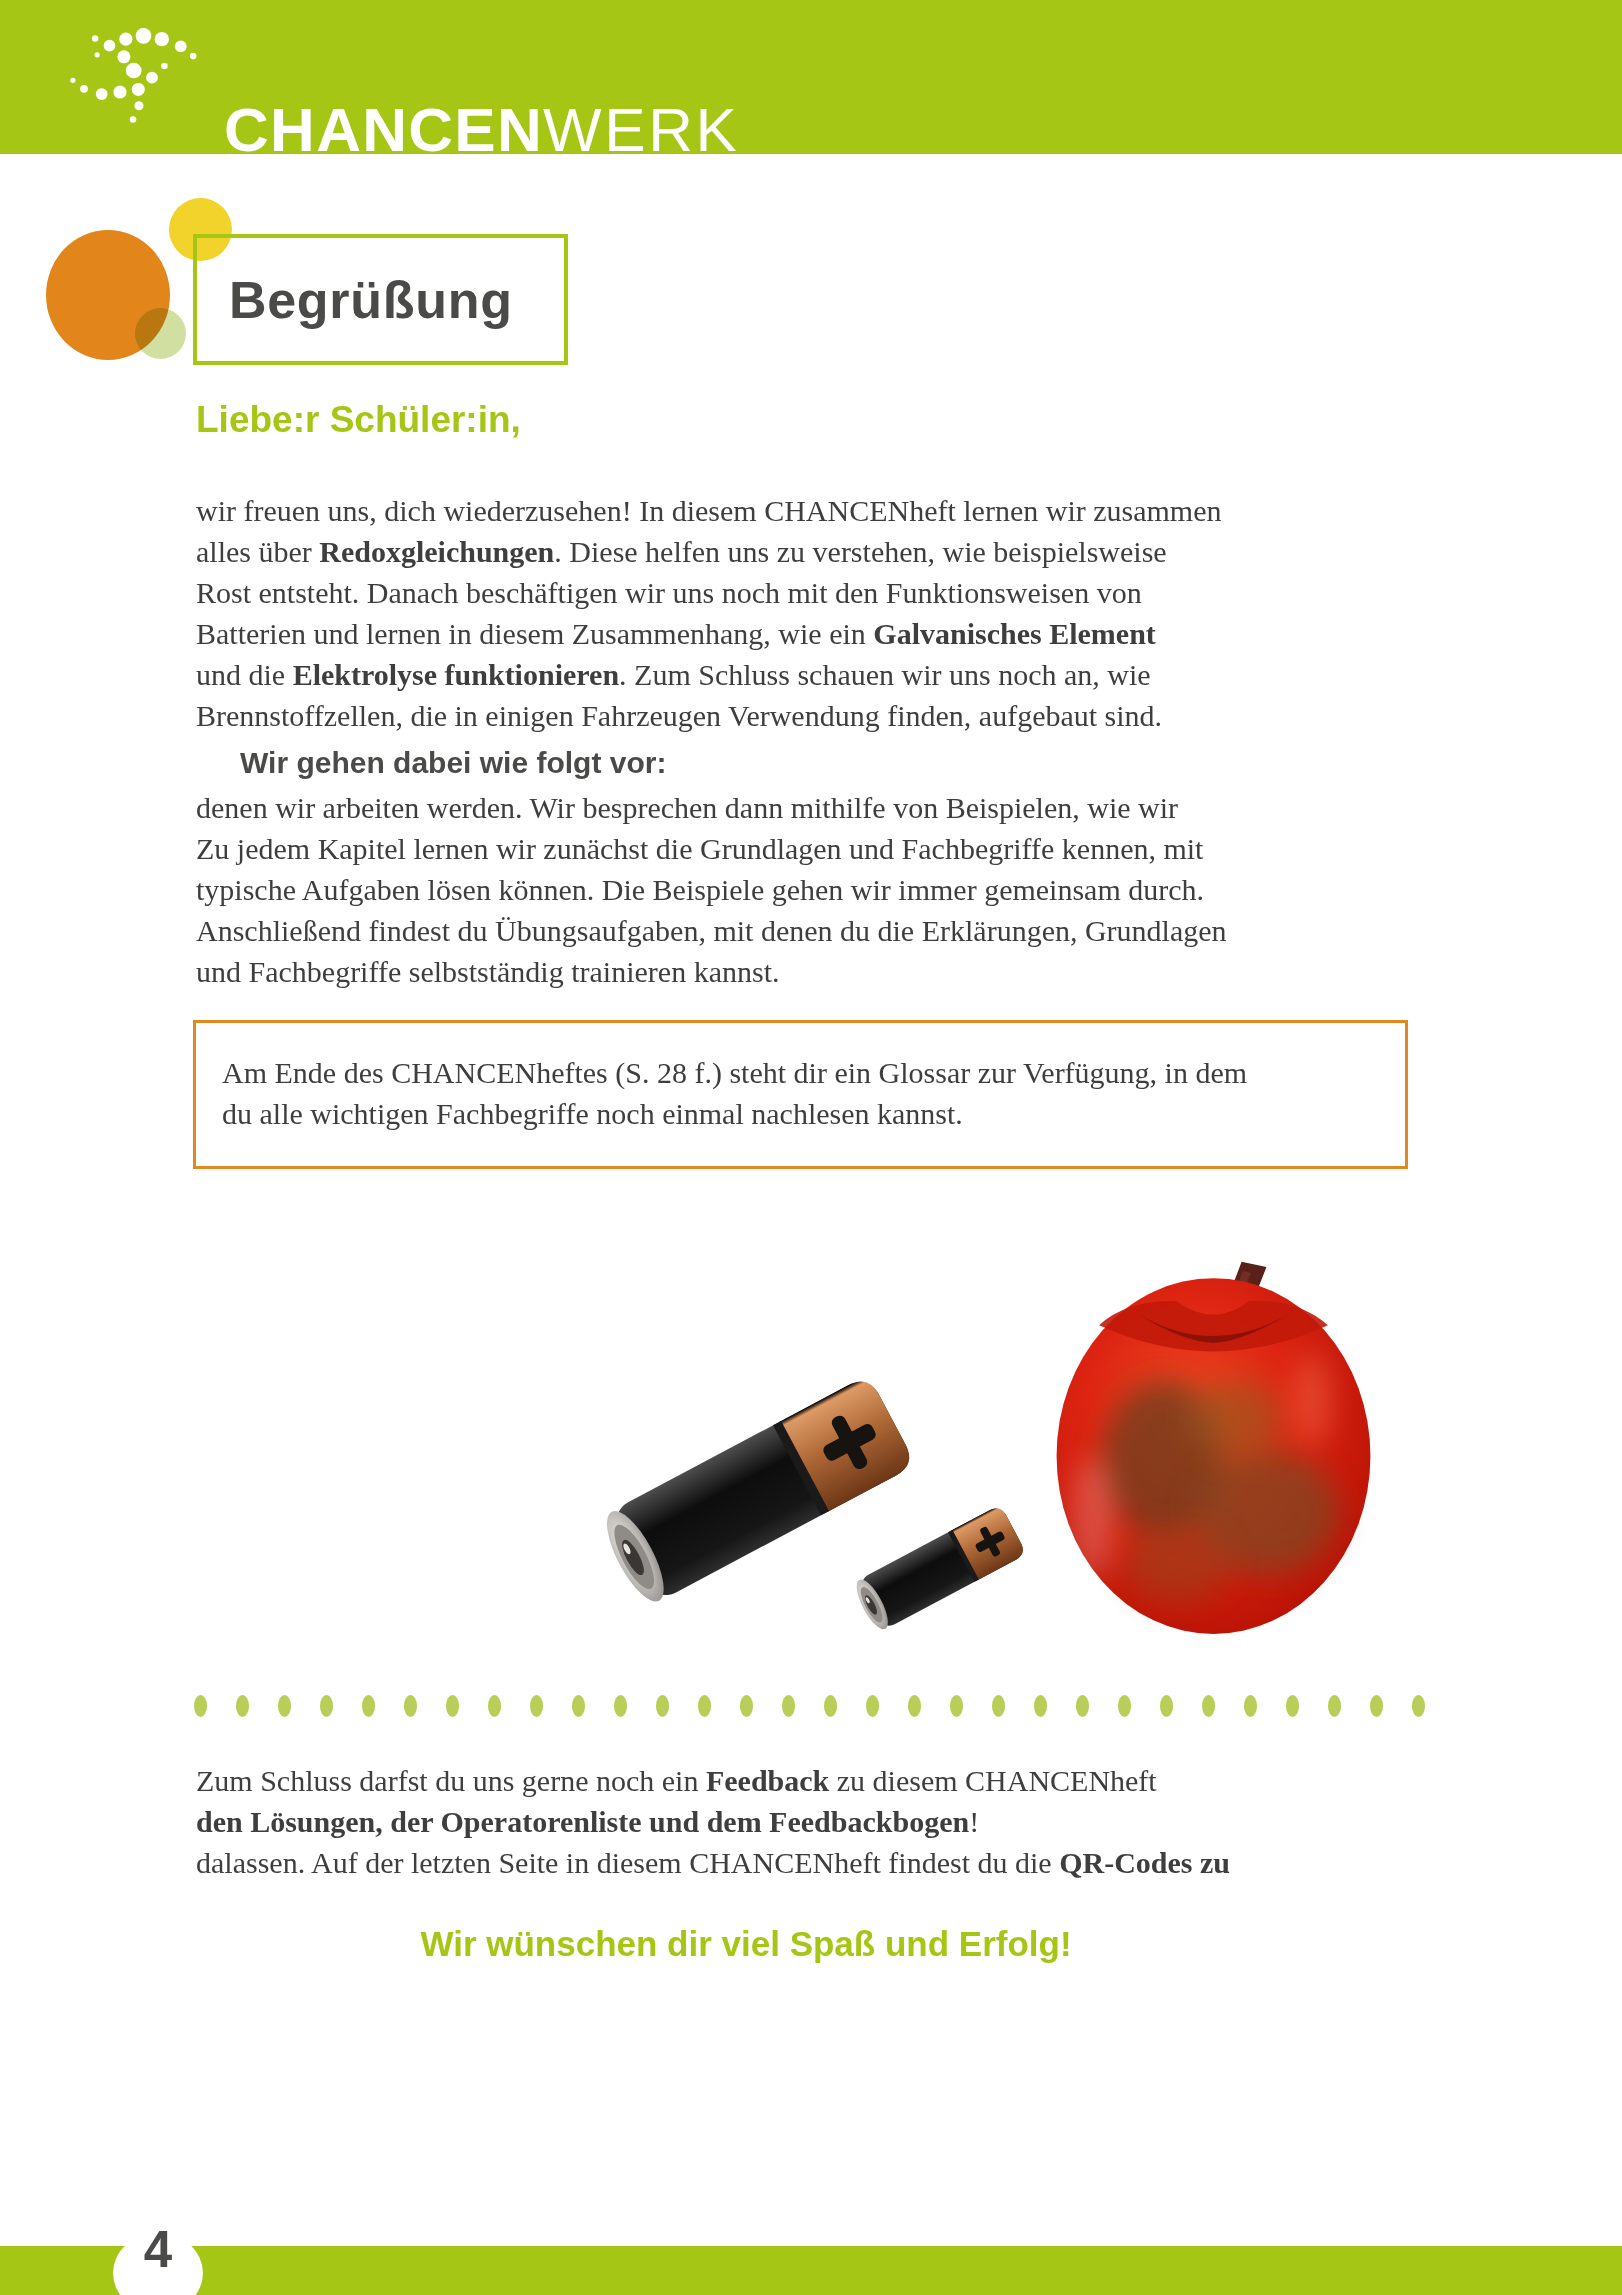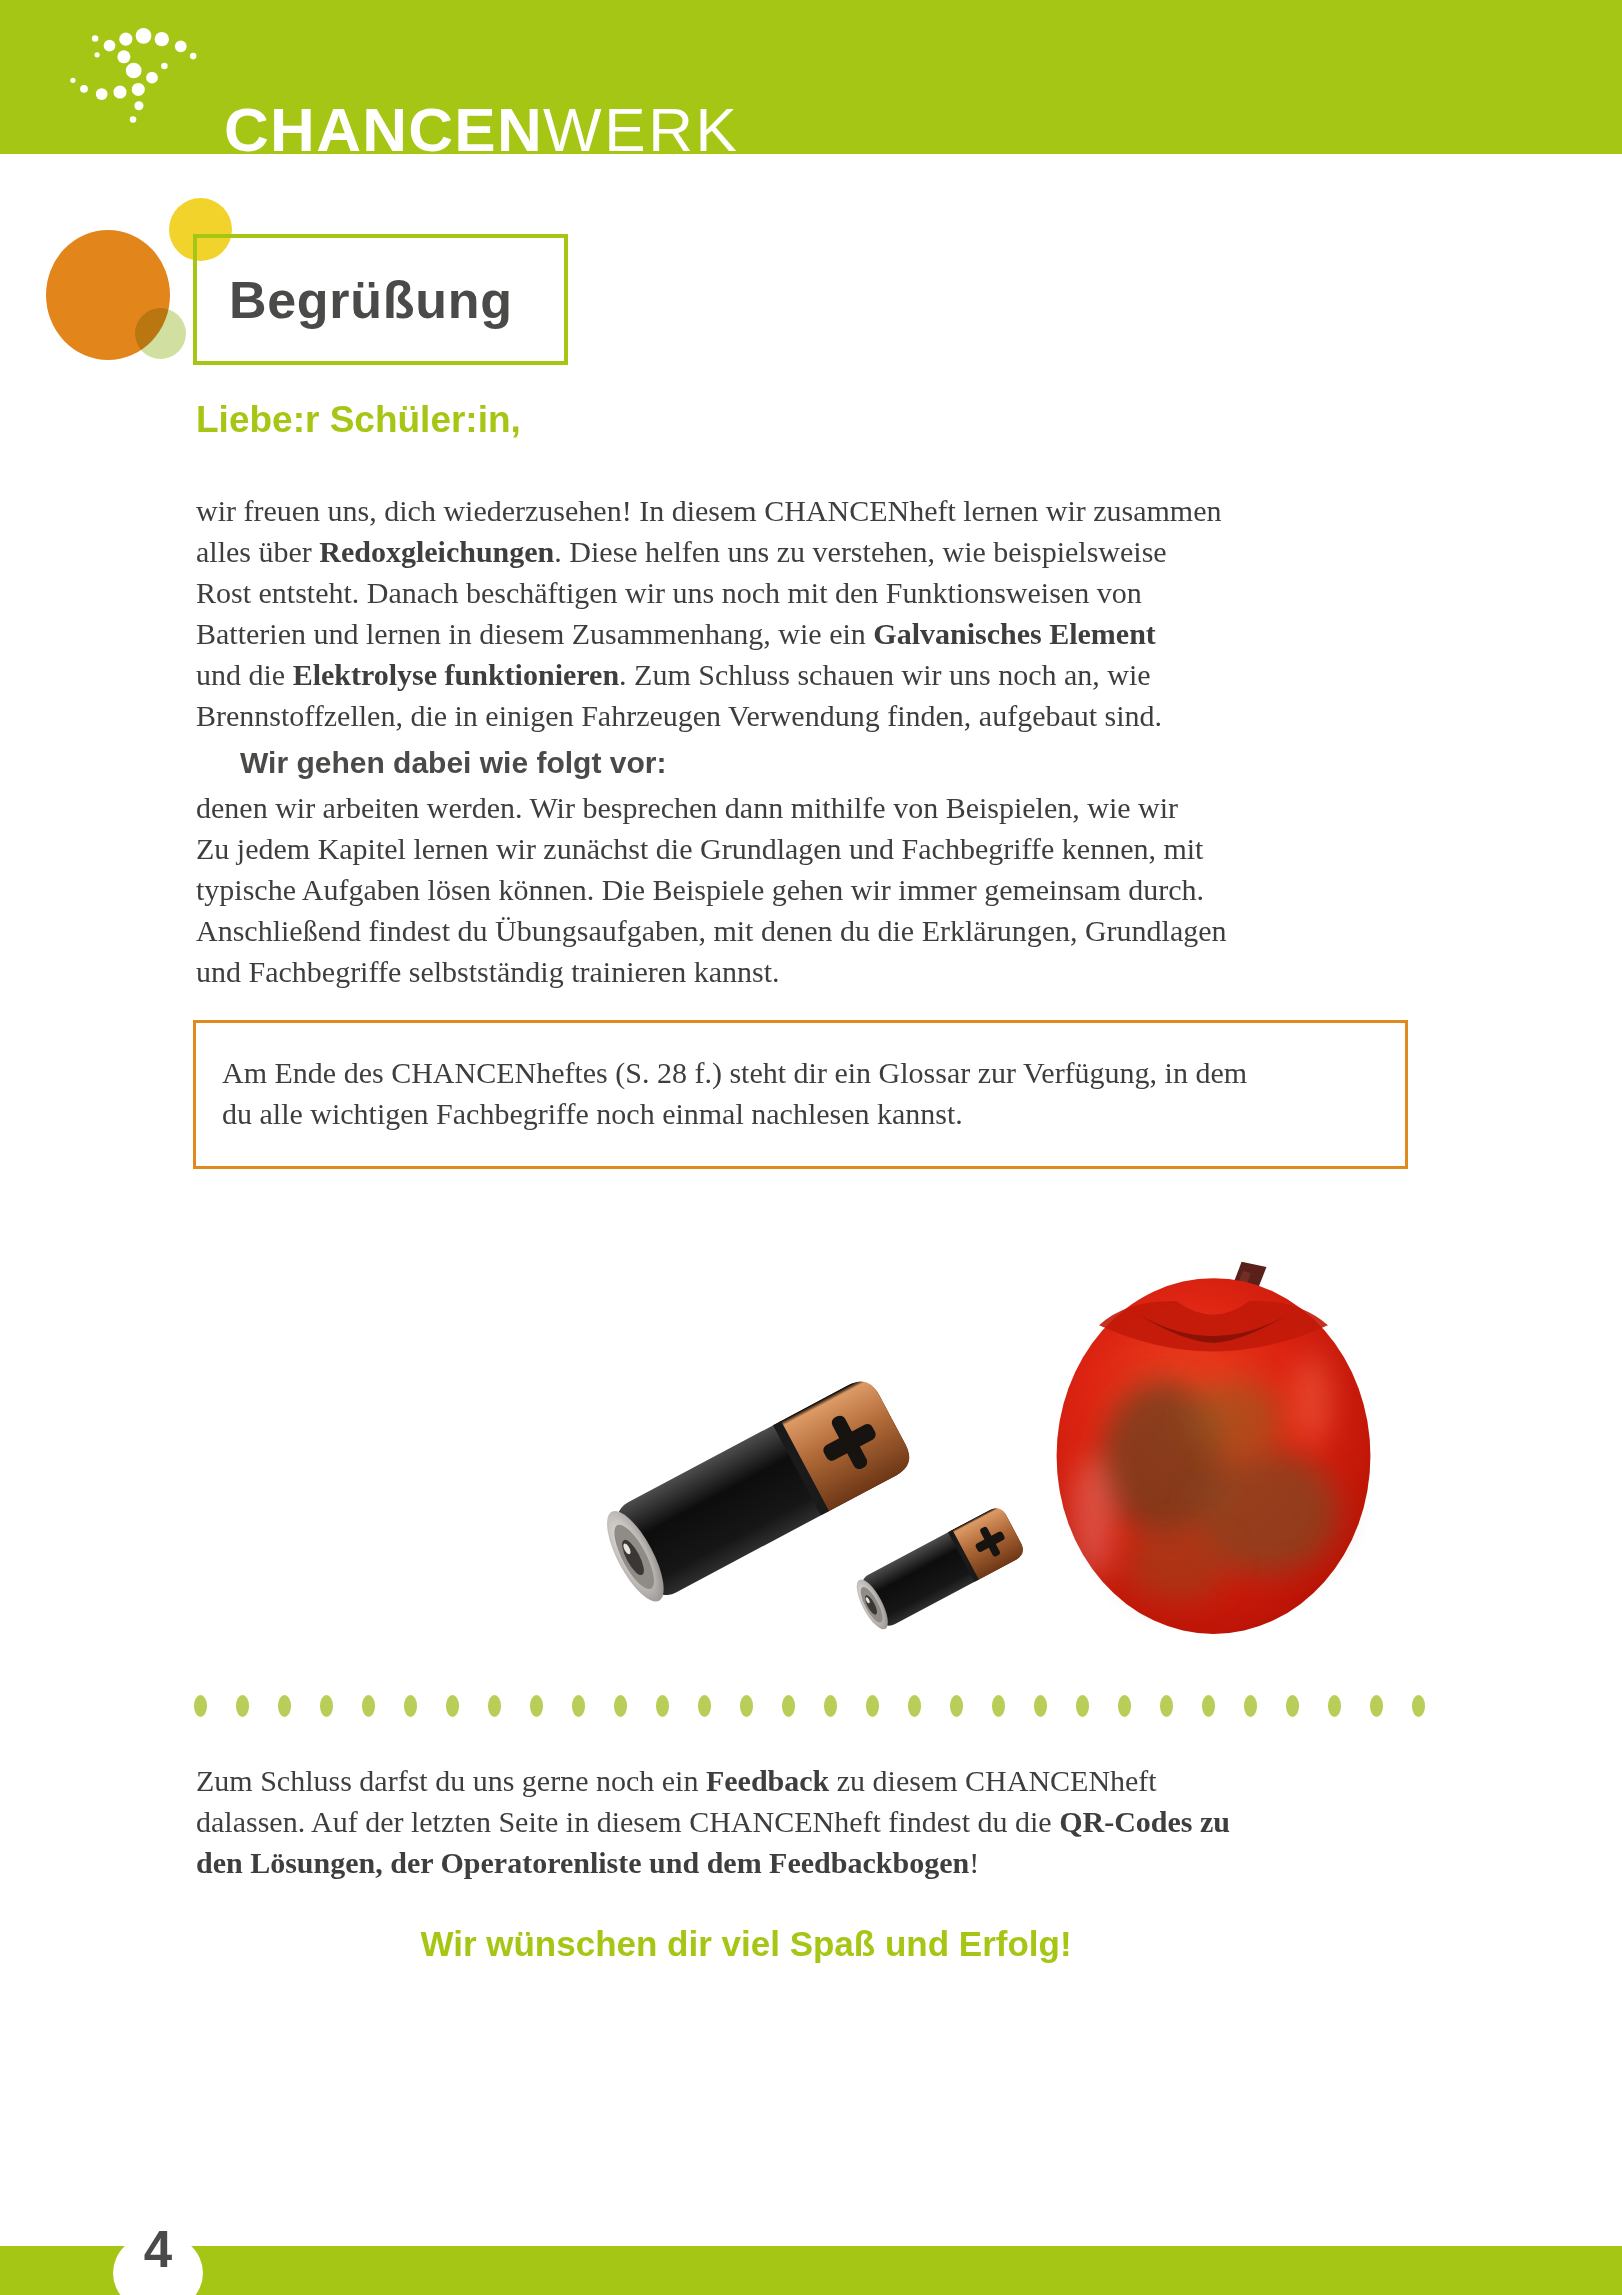--- a/index.html
+++ b/index.html
@@ -234,22 +234,22 @@
       <span class="dot"></span>
       <span class="dot"></span>
       <span class="dot"></span>
       <span class="dot"></span>
       <span class="dot"></span>
       <span class="dot"></span>
     </div>
 
   <div class="text-col closing">
       <div class="tline"><span>Zum Schluss darfst du uns gerne noch ein </span><span class="b">Feedback</span><span> zu diesem CHANCENheft</span></div>
+      <div class="tline"><span class="b">den Lösungen, der Operatorenliste und dem Feedbackbogen</span><span>!</span></div>
       <div class="tline"><span>dalassen. Auf der letzten Seite in diesem CHANCENheft findest du die </span><span class="b">QR-Codes zu</span></div>
-      <div class="tline"><span class="b">den Lösungen, der Operatorenliste und dem Feedbackbogen</span><span>!</span></div>
     </div>
 
   <div class="wish">Wir wünschen dir viel Spaß und Erfolg!</div>
 
   <div class="footer-bar"></div>
   <div class="footer-notch"></div>
   <div class="page-number">4</div>
 
 </div>
 

